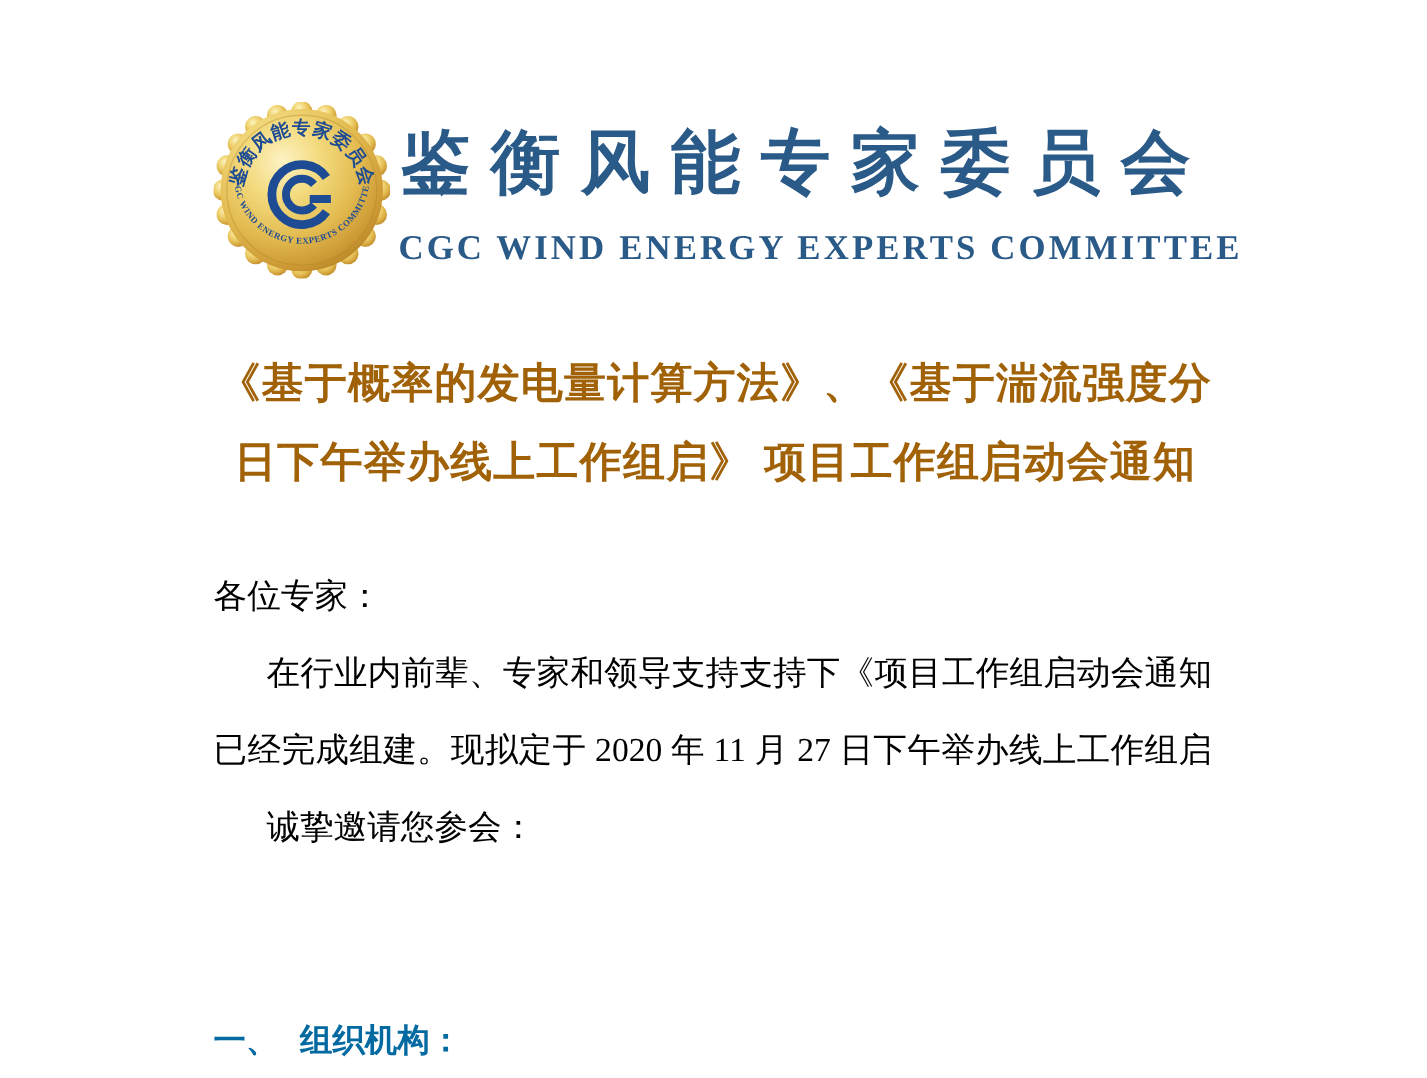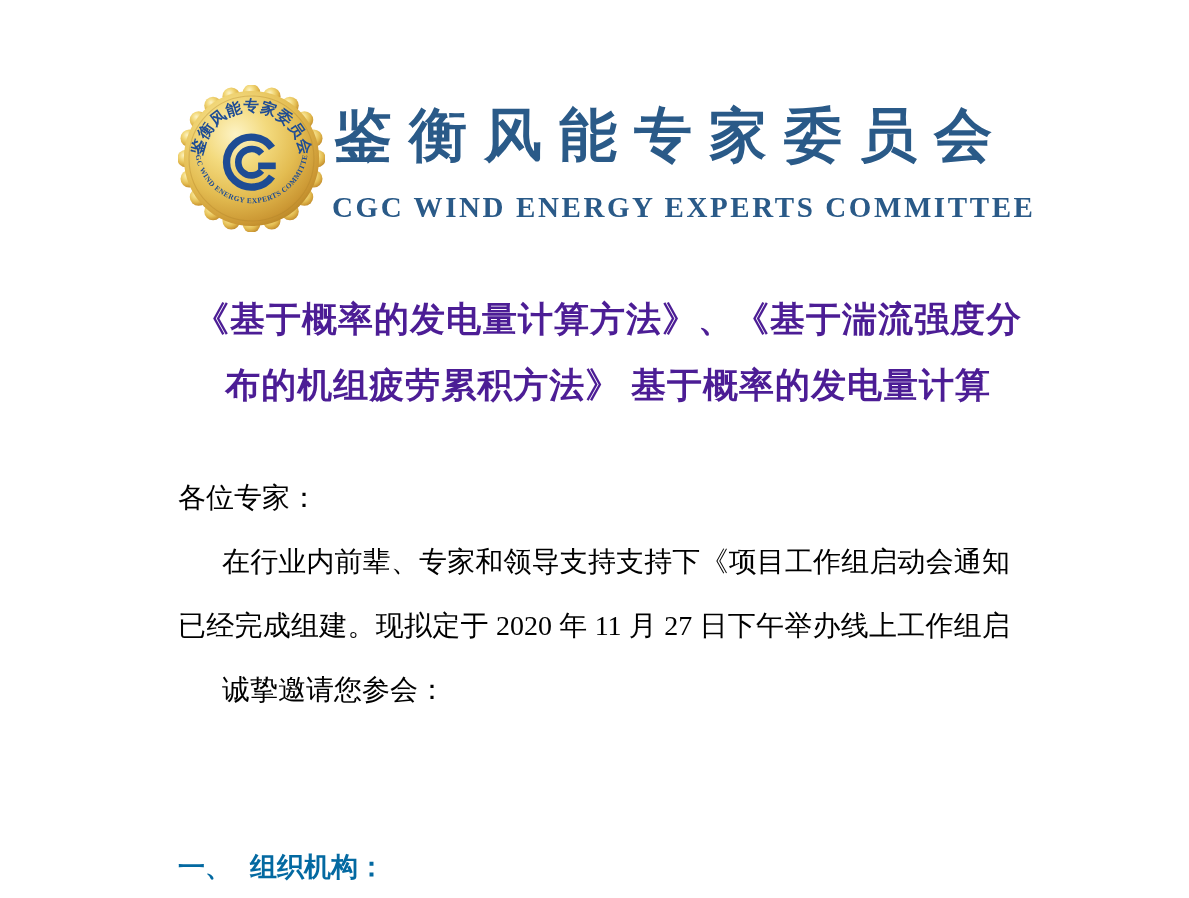--- a/index.html
+++ b/index.html
@@ -14,23 +14,23 @@
     font-size:58px;line-height:78px;letter-spacing:17px;
     font-weight:600;color:#2a5a88;white-space:nowrap;
   }
   .org-en{
     position:absolute;left:332px;top:189px;
     font-size:29px;line-height:36px;letter-spacing:2.6px;
     font-weight:700;color:#2a5a88;white-space:nowrap;
   }
   
   .doc-title{
-    position:absolute;left:192px;top:287px;width:832px;margin:0;
+    position:absolute;left:180px;top:287px;width:832px;margin:0;
     font-size:35px;line-height:66px;font-weight:700;letter-spacing:1px;
-    text-align:center;color:#4c1d95;
+    text-align:center;color:#a16207;
   }
   .doc-title .t-line{display:block;}
   
   .doc-body{
     position:absolute;left:178px;top:466px;width:832px;
     font-size:28px;line-height:64px;
   }
   .doc-body p{margin:0;}
   .just{text-align:justify;text-align-last:justify;}
   .indent{text-indent:44px;}
@@ -97,21 +97,21 @@
         <path d="M 113.8 93.4 A 18 18 0 1 0 113.8 116.6" stroke-width="9"></path>
       </g>
     </svg>
 
     <div class="org-cn">鉴衡风能专家委员会</div>
     <div class="org-en">CGC WIND ENERGY EXPERTS COMMITTEE</div>
   </div>
 
   <h1 class="doc-title">
     <span class="t-line">《基于概率的发电量计算方法》、《基于湍流强度分</span>
-    <span class="t-line">布的机组疲劳累积方法》 基于概率的发电量计算</span>
+    <span class="t-line">日下午举办线上工作组启》 项目工作组启动会通知</span>
   </h1>
 
   <div class="doc-body">
     <p>各位专家：</p>
     <p class="indent just">在行业内前辈、专家和领导支持支持下《项目工作组启动会通知</p>
     <p class="just">已经完成组建。现拟定于 2020 年 11 月 27 日下午举办线上工作组启</p>
     <p class="indent">诚挚邀请您参会：</p>
   </div>
 
   <div class="section-heading">

